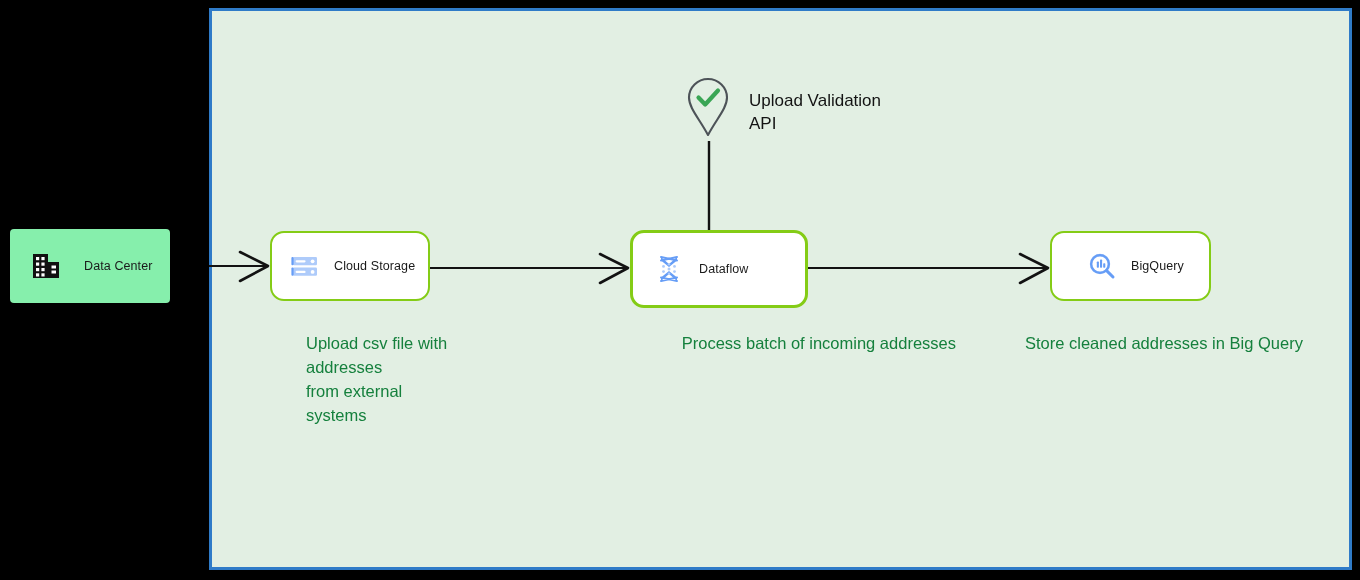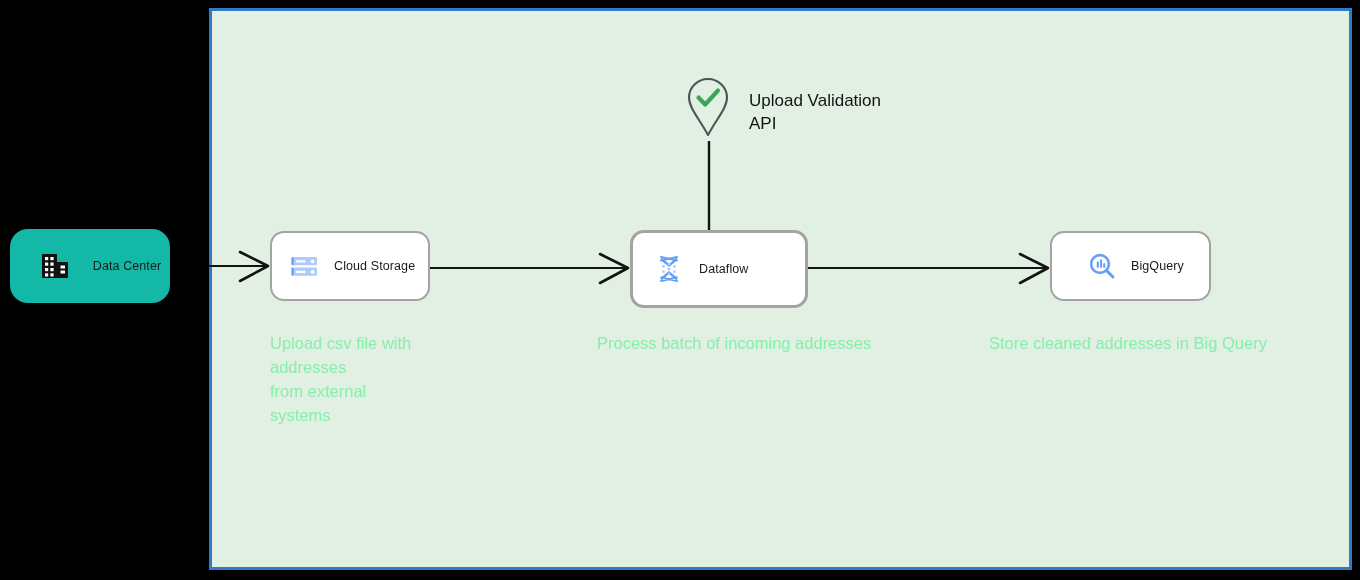--- a/index.html
+++ b/index.html
@@ -38,32 +38,31 @@
   
   .node {
     position: absolute;
     box-sizing: border-box;
     display: flex;
     align-items: center;
   }
 
   .node-gcp {
     background: #ffffff;
-    border: 2px solid #a3a3a3;
+    border: 2px solid #84cc16;
     border-radius: 14px;
   }
   .node-gcp.selected {
     border-width: 3px;
   }
 
   .node-onprem {
-    background: #14b8a6;
+    background: #86efac;
     border: none;
-    border-radius: 18px;
-    justify-content: center;
+    border-radius: 4px;
   }
 
   .node-icon {
     flex: 0 0 auto;
     display: flex;
     align-items: center;
     justify-content: center;
   }
 
   .node-label {
@@ -122,34 +121,35 @@
     font-size: 17px;
     line-height: 23px;
     color: #131313;
   }
 
   
   .caption {
     position: absolute;
     font-size: 16.5px;
     line-height: 24px;
-    color: #86efac;
+    color: #15803d;
     white-space: pre-line;
+    margin-left: 36px;
   }
   #caption-cloud-storage {
     left: 270px;
     top: 331px;
     width: 260px;
     text-align: left;
   }
   #caption-dataflow {
-    left: 597px;
+    left: 580px;
     top: 331px;
     width: 340px;
-    text-align: left;
+    text-align: right;
   }
   #caption-bigquery {
     left: 989px;
     top: 331px;
     width: 360px;
     text-align: left;
   }
 
   
   #connectors {

